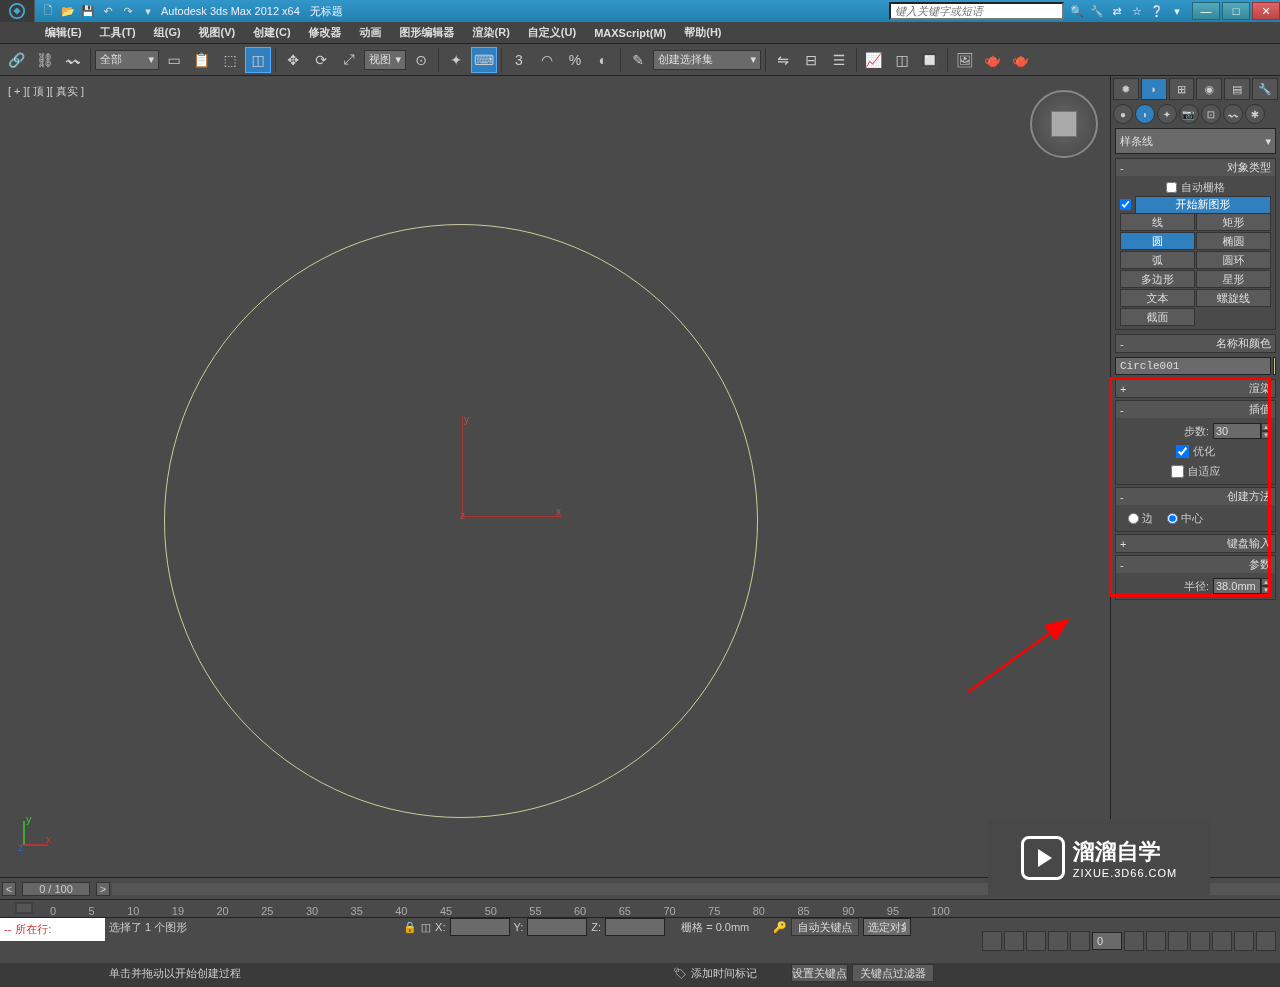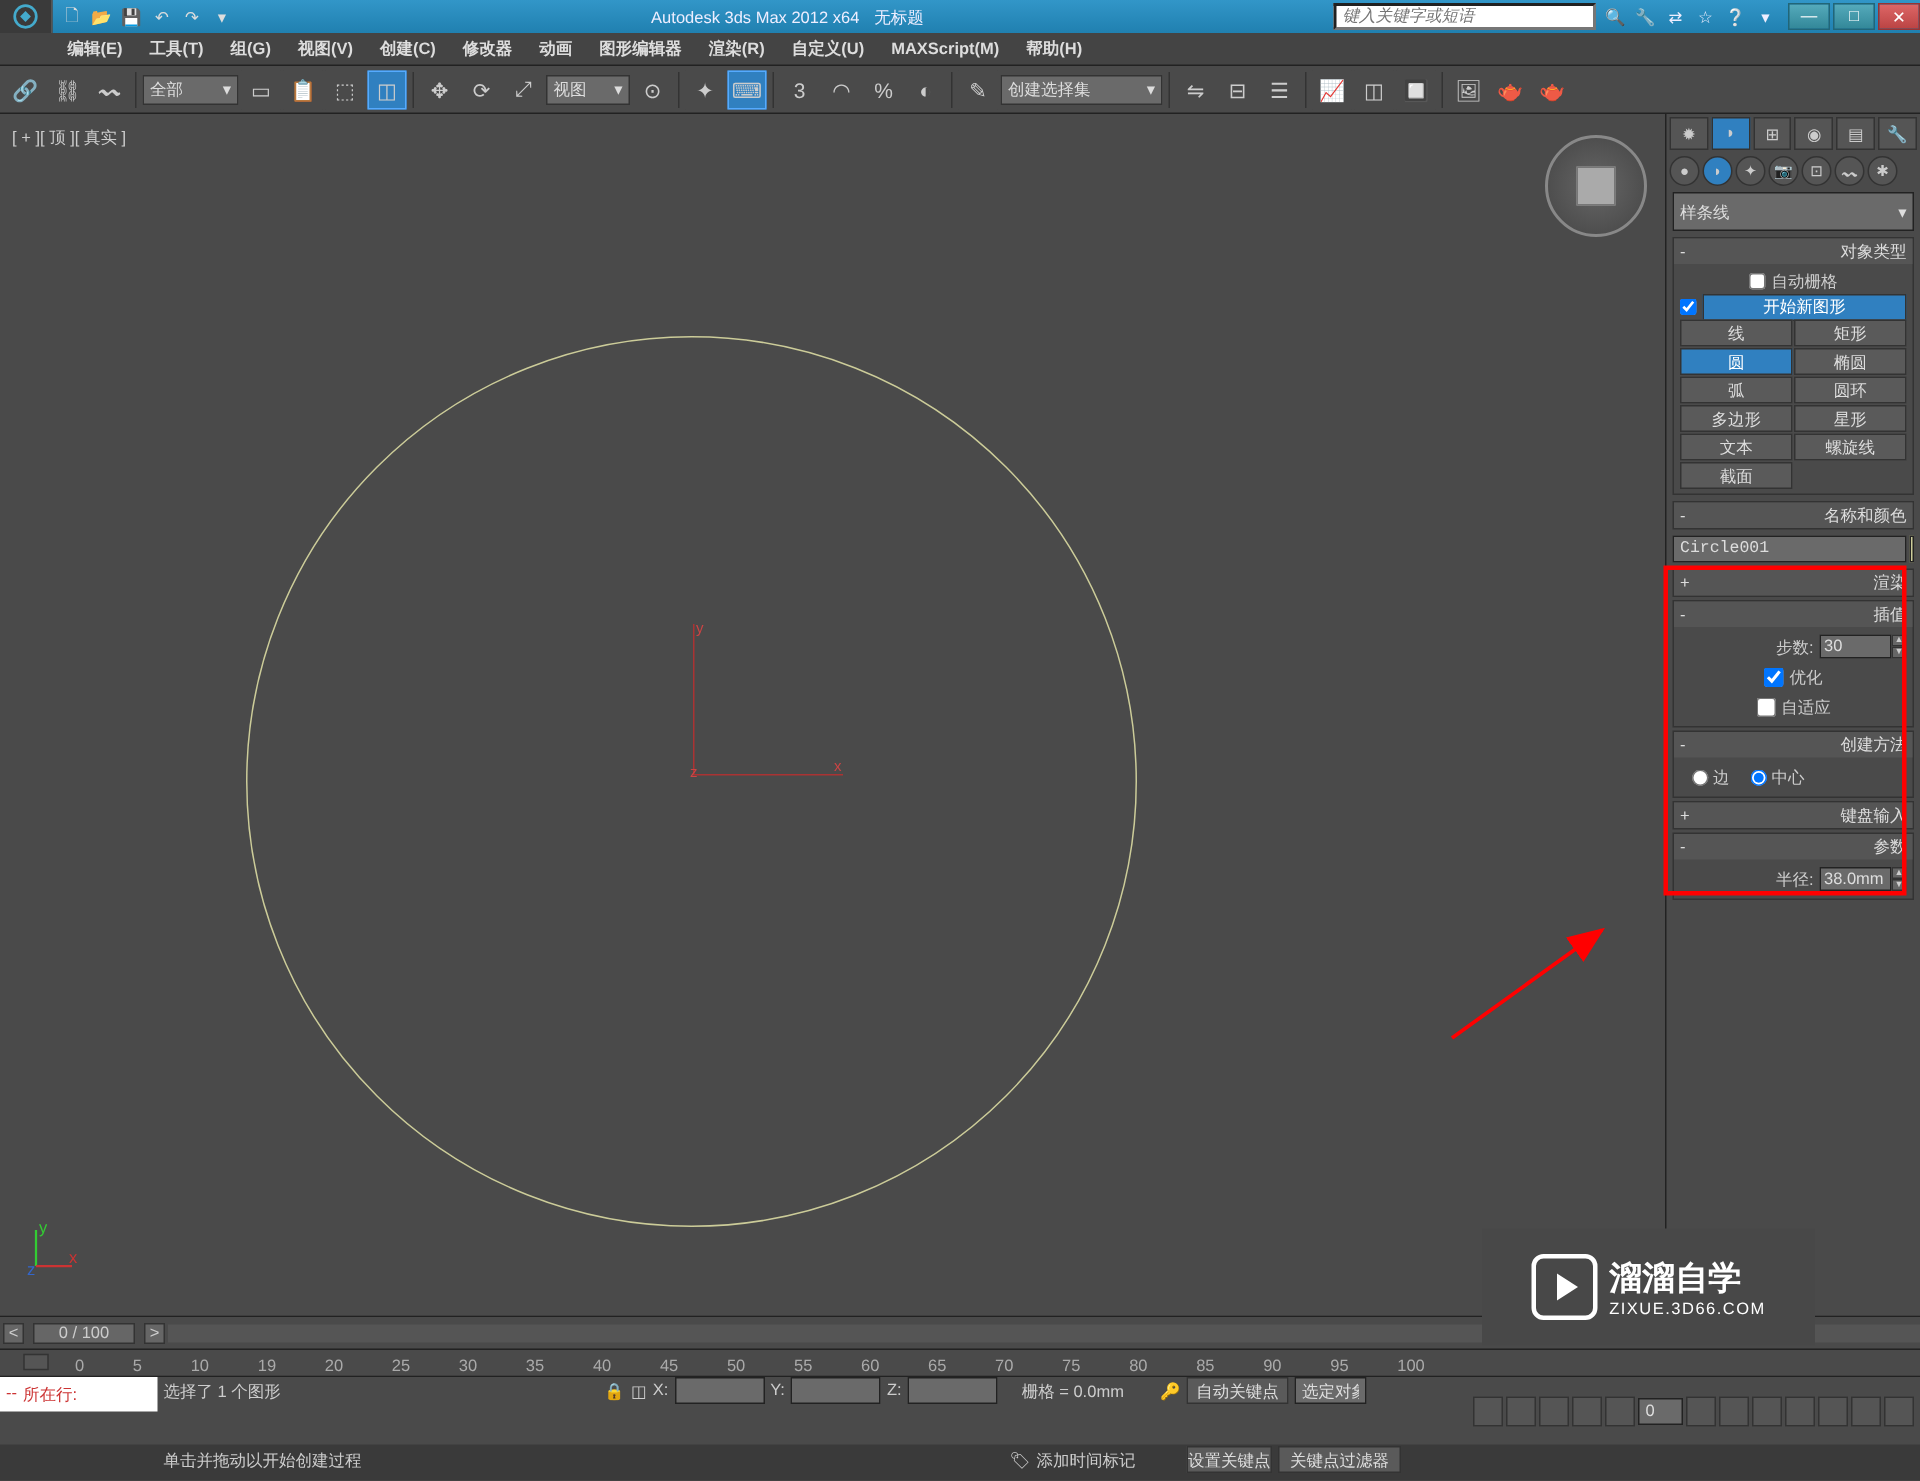--- a/index.html
+++ b/index.html
@@ -3,21 +3,21 @@
 <meta charset="utf-8">
 <style>
 * { margin: 0; padding: 0; box-sizing: border-box; font-family: "Microsoft YaHei", sans-serif; font-size: 11px; }
 body { background: #3a3a3a; color: #ccc; width: 1280px; height: 987px; overflow: hidden; position: relative; }
 
 
 .titlebar { height: 22px; background: linear-gradient(#3296c8, #2080b0); display: flex; align-items: center; color: #fff; }
 .titlebar .logo { width: 35px; height: 22px; background: #3a3a3a; display: flex; align-items: center; justify-content: center; border-right: 1px solid #555; }
 .titlebar .qat { display: flex; gap: 2px; padding: 0 4px; }
 .titlebar .qat span { width: 18px; height: 18px; display: flex; align-items: center; justify-content: center; color: #ddd; }
-.titlebar .title { flex: 1; text-align: center; color: #eef; font-size: 12px; }
+.titlebar .title { flex: 1; text-align: left; color: #eef; font-size: 12px; }
 .titlebar .search { width: 175px; height: 18px; background: #fff; color: #999; padding: 0 4px; font-style: italic; }
 .titlebar .title-icons { display: flex; gap: 2px; padding: 0 4px; }
 .titlebar .title-icons span { width: 18px; height: 18px; display: flex; align-items: center; justify-content: center; color: #eef; }
 .titlebar .winbtns { display: flex; }
 .titlebar .winbtns div { width: 28px; height: 18px; background: linear-gradient(#5ab, #389); border: 1px solid #267; margin-left: 2px; display: flex; align-items: center; justify-content: center; color: #fff; }
 .titlebar .winbtns div.close { background: linear-gradient(#d66, #b44); border-color: #933; }
 
 
 .menubar { height: 22px; background: #444; display: flex; align-items: center; padding: 0 45px; gap: 18px; border-bottom: 1px solid #222; }
 .menubar span { color: #ddd; font-weight: bold; }
@@ -177,21 +177,21 @@
       <span style="margin-left:auto">▾</span>
     </div>
   <div class="tb-btn">▭</div>
   <div class="tb-btn">📋</div>
   <div class="tb-btn">⬚</div>
   <div class="tb-btn active">◫</div>
   <div class="tb-sep"></div>
   <div class="tb-btn">✥</div>
   <div class="tb-btn">⟳</div>
   <div class="tb-btn">⤢</div>
-  <div class="tb-combo" style="width:56px">
+  <div class="tb-combo" style="width:42px">
       <span>视图</span>
       <span style="margin-left:auto">▾</span>
     </div>
   <div class="tb-btn">⊙</div>
   <div class="tb-sep"></div>
   <div class="tb-btn">✦</div>
   <div class="tb-btn active">⌨</div>
   <div class="tb-sep"></div>
   <div class="tb-btn">3</div>
   <div class="tb-btn">◠</div>

